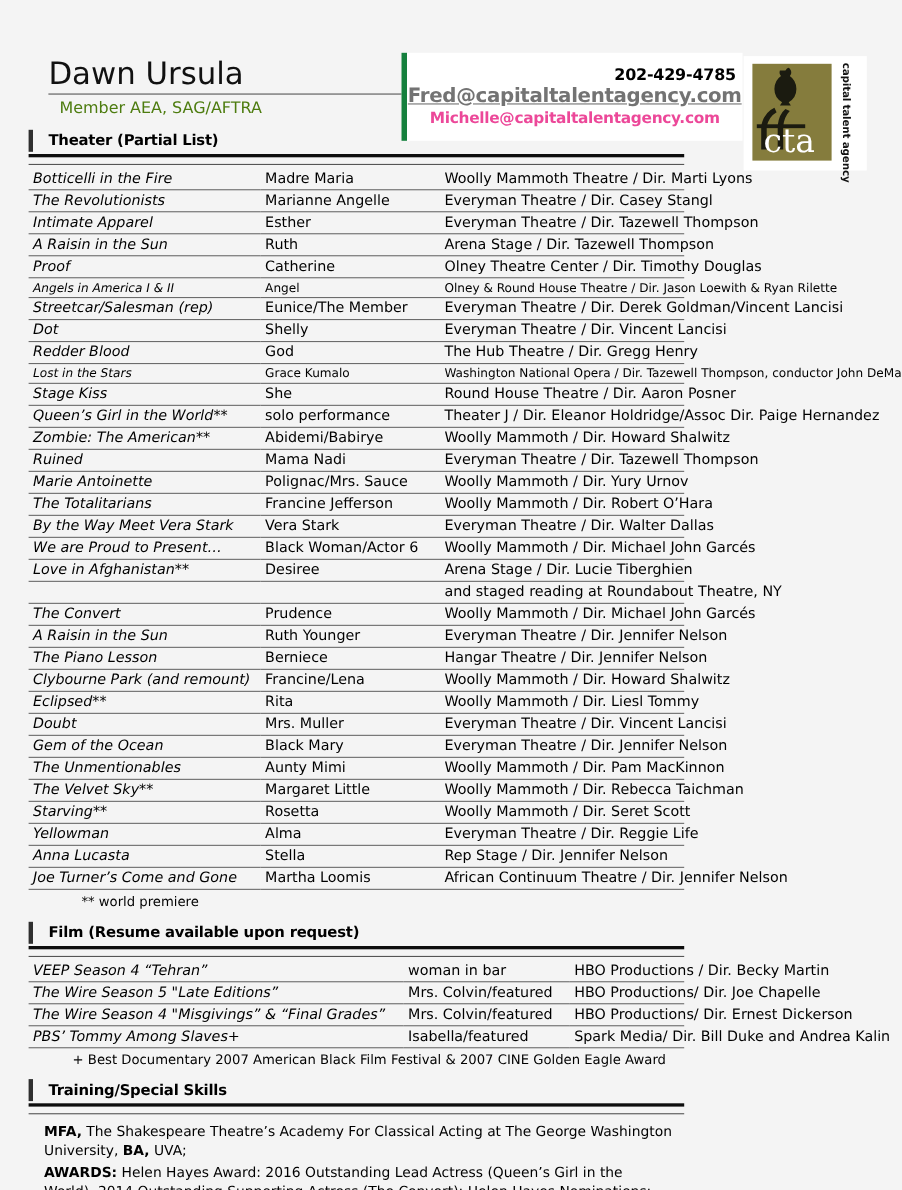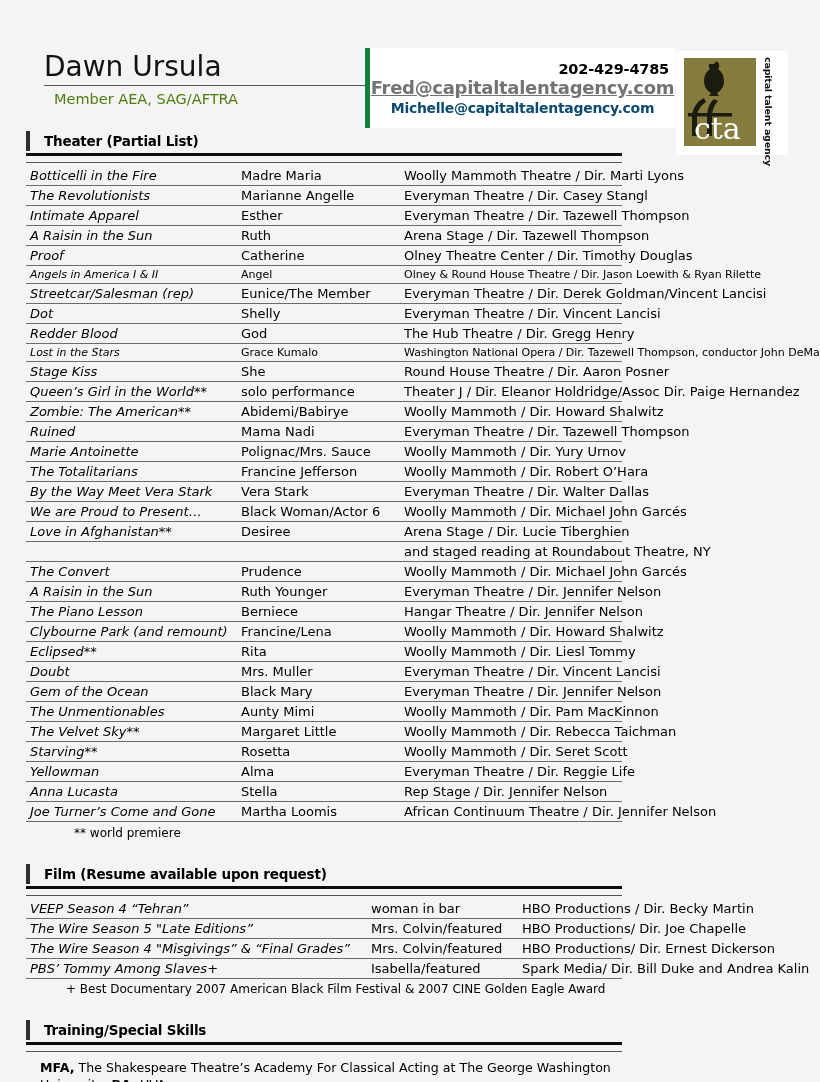--- a/index.html
+++ b/index.html
@@ -78,21 +78,21 @@
     font-size: 18px;
     font-weight: bold;
     color: #737373;
     text-decoration: underline;
     line-height: 20px;
     letter-spacing: -0.3px;
   }
   .email-black {
     font-size: 14px;
     font-weight: bold;
-    color: #0c4a6e;
+    color: #ec4899;
     line-height: 20px;
     letter-spacing: -0.3px;
   }
 
   
   .logo-wrap {
     position: absolute;
     left: 676px;
     top: 51px;
     width: 112px;
@@ -136,21 +136,21 @@
     font-size: 9.5px;
     font-weight: bold;
     font-family: "DejaVu Sans", sans-serif;
     color: #111;
     letter-spacing: -0.2px;
   }
 
   
   .section {
     position: relative;
-    margin: 13px 26px 0 26px;
+    margin: 0 26px 0 26px;
   }
   .section-header {
     position: relative;
     height: 22px;
     padding-left: 18px;
   }
   .section-header .tick {
     position: absolute;
     left: 0px;
     top: 0px;

